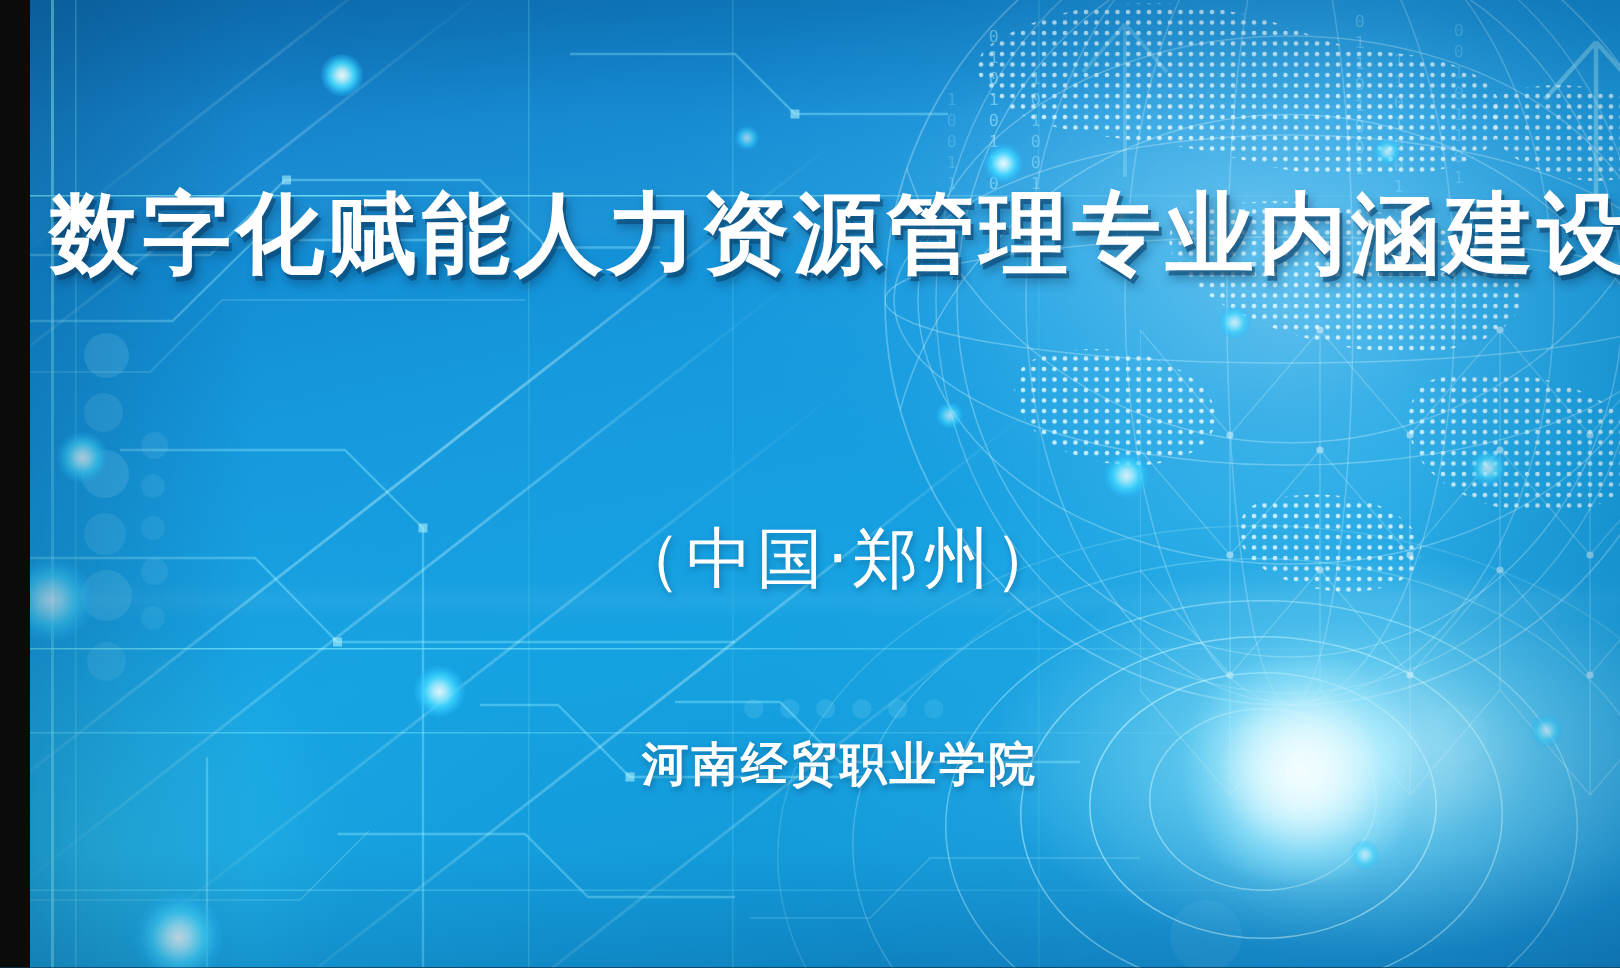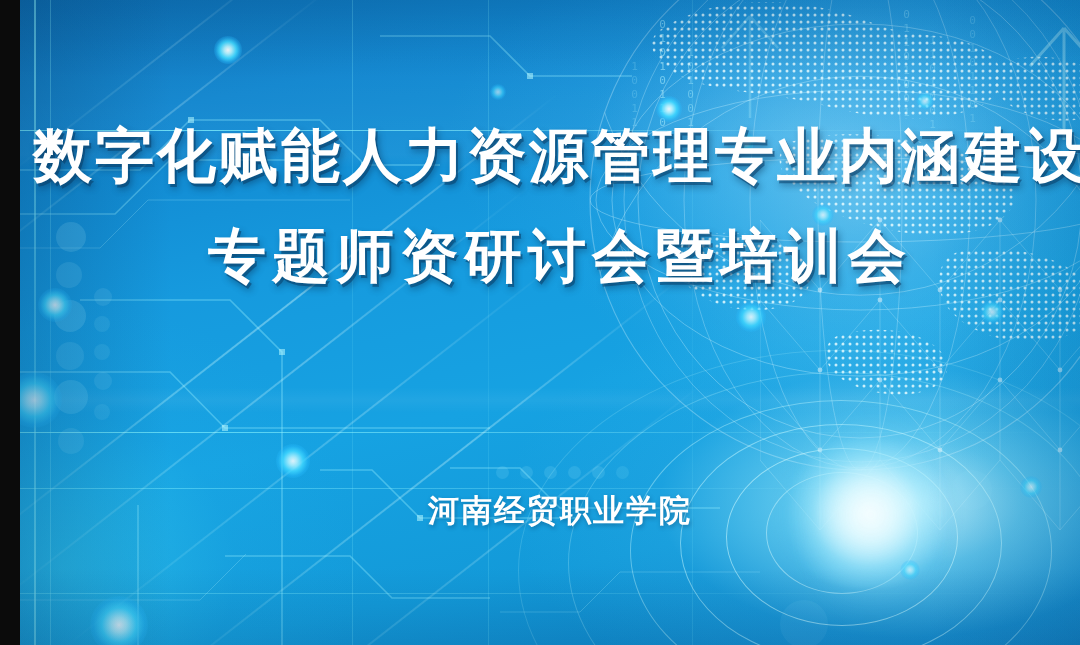--- a/index.html
+++ b/index.html
@@ -416,19 +416,19 @@
     <div class="node" style="left:1000px;top:476px; width:22px; height:22px; opacity:.6;"></div>
     <div class="node" style="left:880px; top:560px; width:20px; height:20px; opacity:.55;"></div>
     <div class="node" style="left:70px;  top:596px; width:58px; height:58px; opacity:.9;"></div>
     <div class="node" style="left:470px; top:84px;  width:16px; height:16px; opacity:.55;"></div>
   </div>
 
   <div class="layer vignette"></div>
 
   <div class="content">
     <div class="title-line title-1">数字化赋能人力资源管理专业内涵建设</div>
-    <div class="title-line title-2">专题师资研讨会暨培训会</div>
+    <div class="location">（中国·郑州）</div>
     <div class="orgs">
       <div class="org-line">河南经贸职业学院</div>
     </div>
   </div>
 
 </div>
 
 </body></html>

